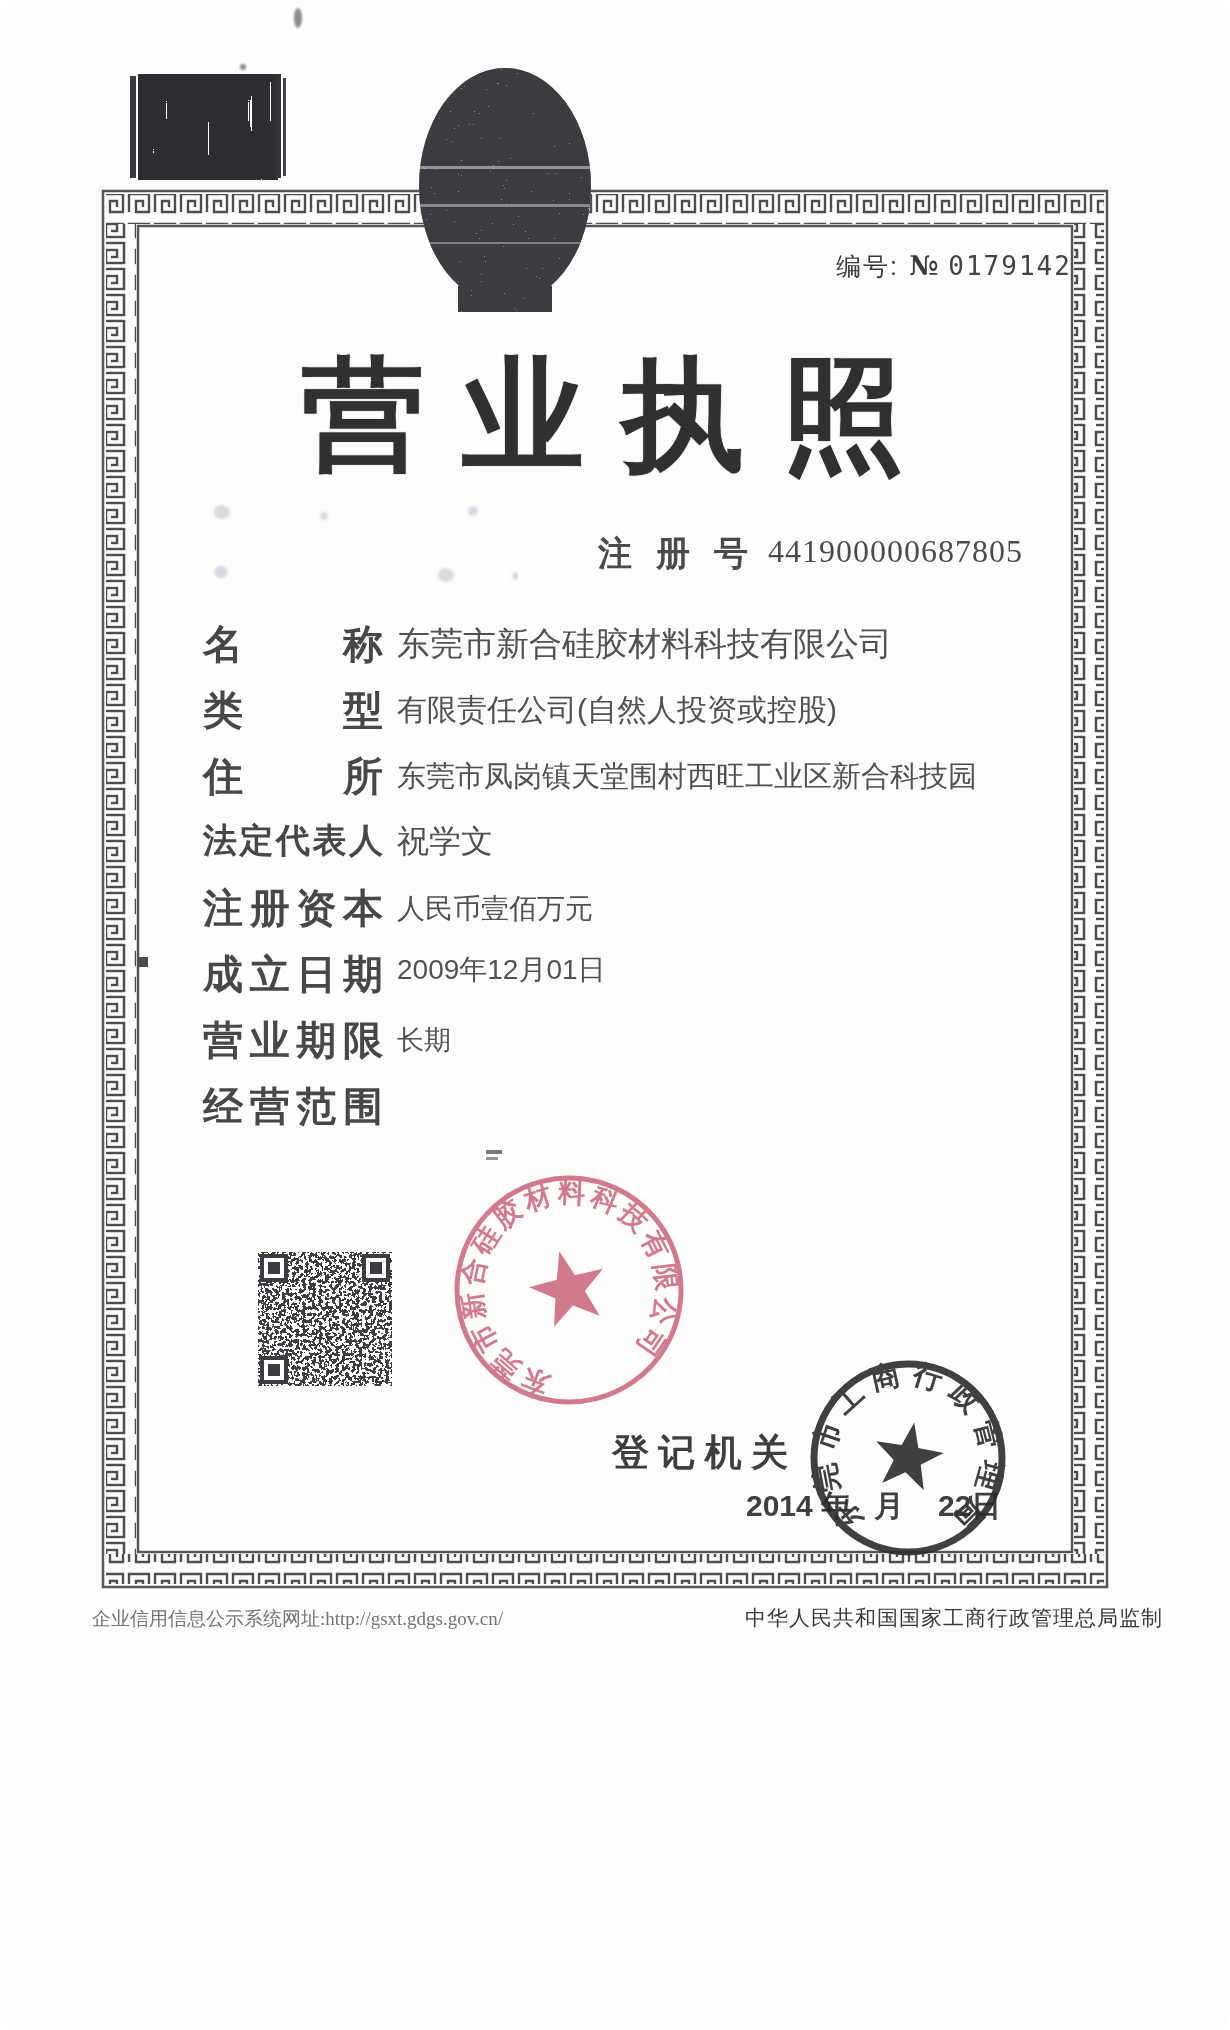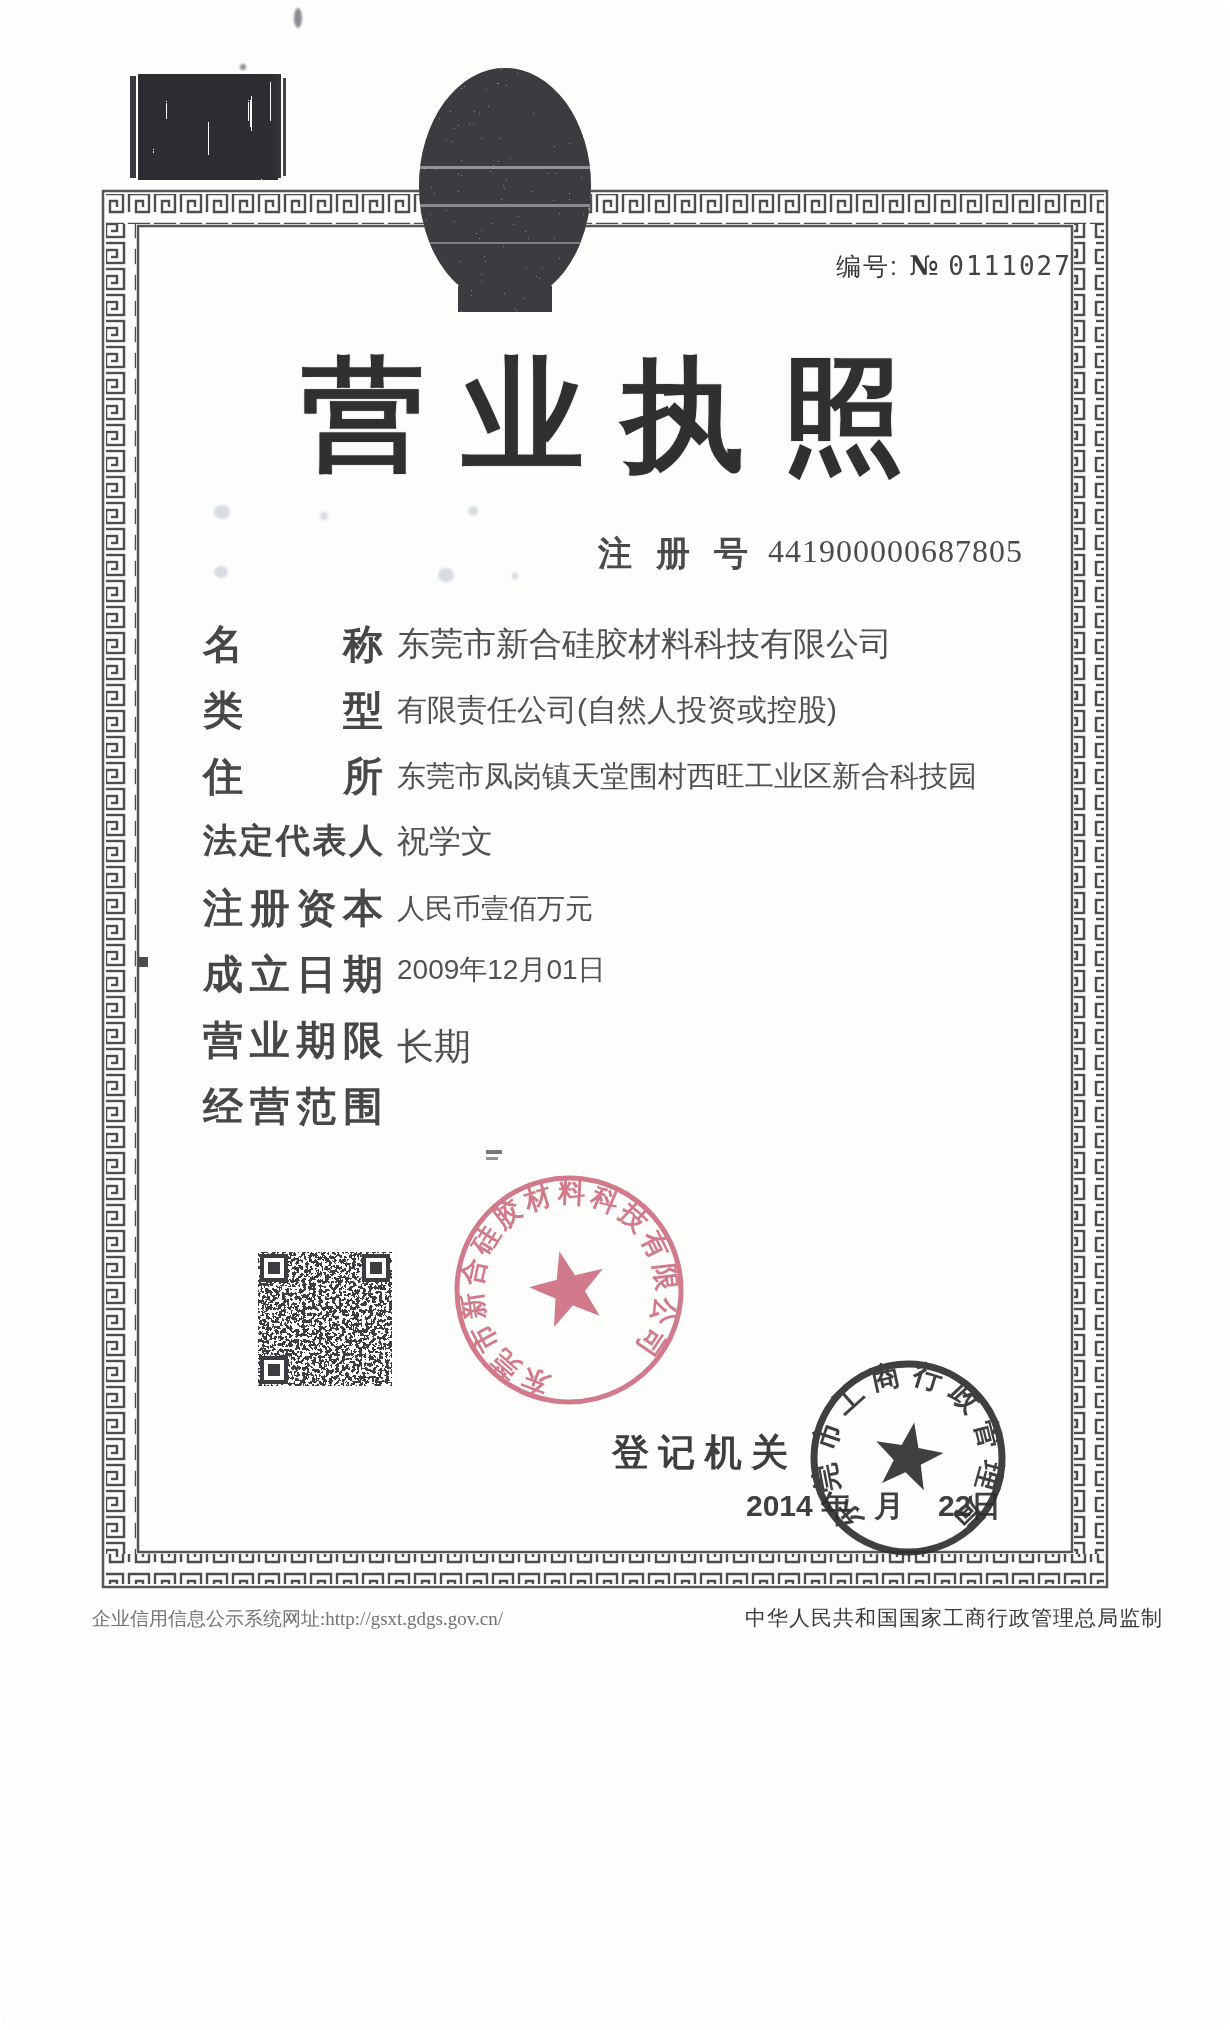--- a/index.html
+++ b/index.html
@@ -104,21 +104,21 @@
       <rect width="195" height="258" fill="#3b3b40" filter="url(#fEmb)"></rect>
       <rect x="0" y="108" width="195" height="3" fill="#ffffff" opacity="0.45"></rect>
       <rect x="0" y="146" width="195" height="3" fill="#ffffff" opacity="0.4"></rect>
       <rect x="0" y="184" width="195" height="2" fill="#ffffff" opacity="0.35"></rect>
     </g>
   </svg>
 
   <div class="abs serial">
     <span class="pfx">编号:</span>
     <span class="numero">№</span>
-    <span class="num">0111027</span>
+    <span class="num">0179142</span>
   </div>
 
   <div class="abs title">营业执照</div>
 
   <div class="abs regno-label just">
       <span>注</span>
       <span>册</span>
       <span>号</span>
     </div>
   <div class="abs regno-value">441900000687805</div>
@@ -165,21 +165,21 @@
       <span>期</span>
     </div>
   <div class="abs fvalue" style="top:951px;font-size:28px">2009年12月01日</div>
 
   <div class="abs flabel just" style="top:1013px">
       <span>营</span>
       <span>业</span>
       <span>期</span>
       <span>限</span>
     </div>
-  <div class="abs fvalue" style="top:1022px;font-size:37px">长期</div>
+  <div class="abs fvalue" style="top:1022px;font-size:27px">长期</div>
 
   <div class="abs flabel just" style="top:1079px">
       <span>经</span>
       <span>营</span>
       <span>范</span>
       <span>围</span>
     </div>
 
   <svg class="abs" style="left:256px;top:1250px" width="138" height="138" viewBox="0 0 138 138">
     <defs>

